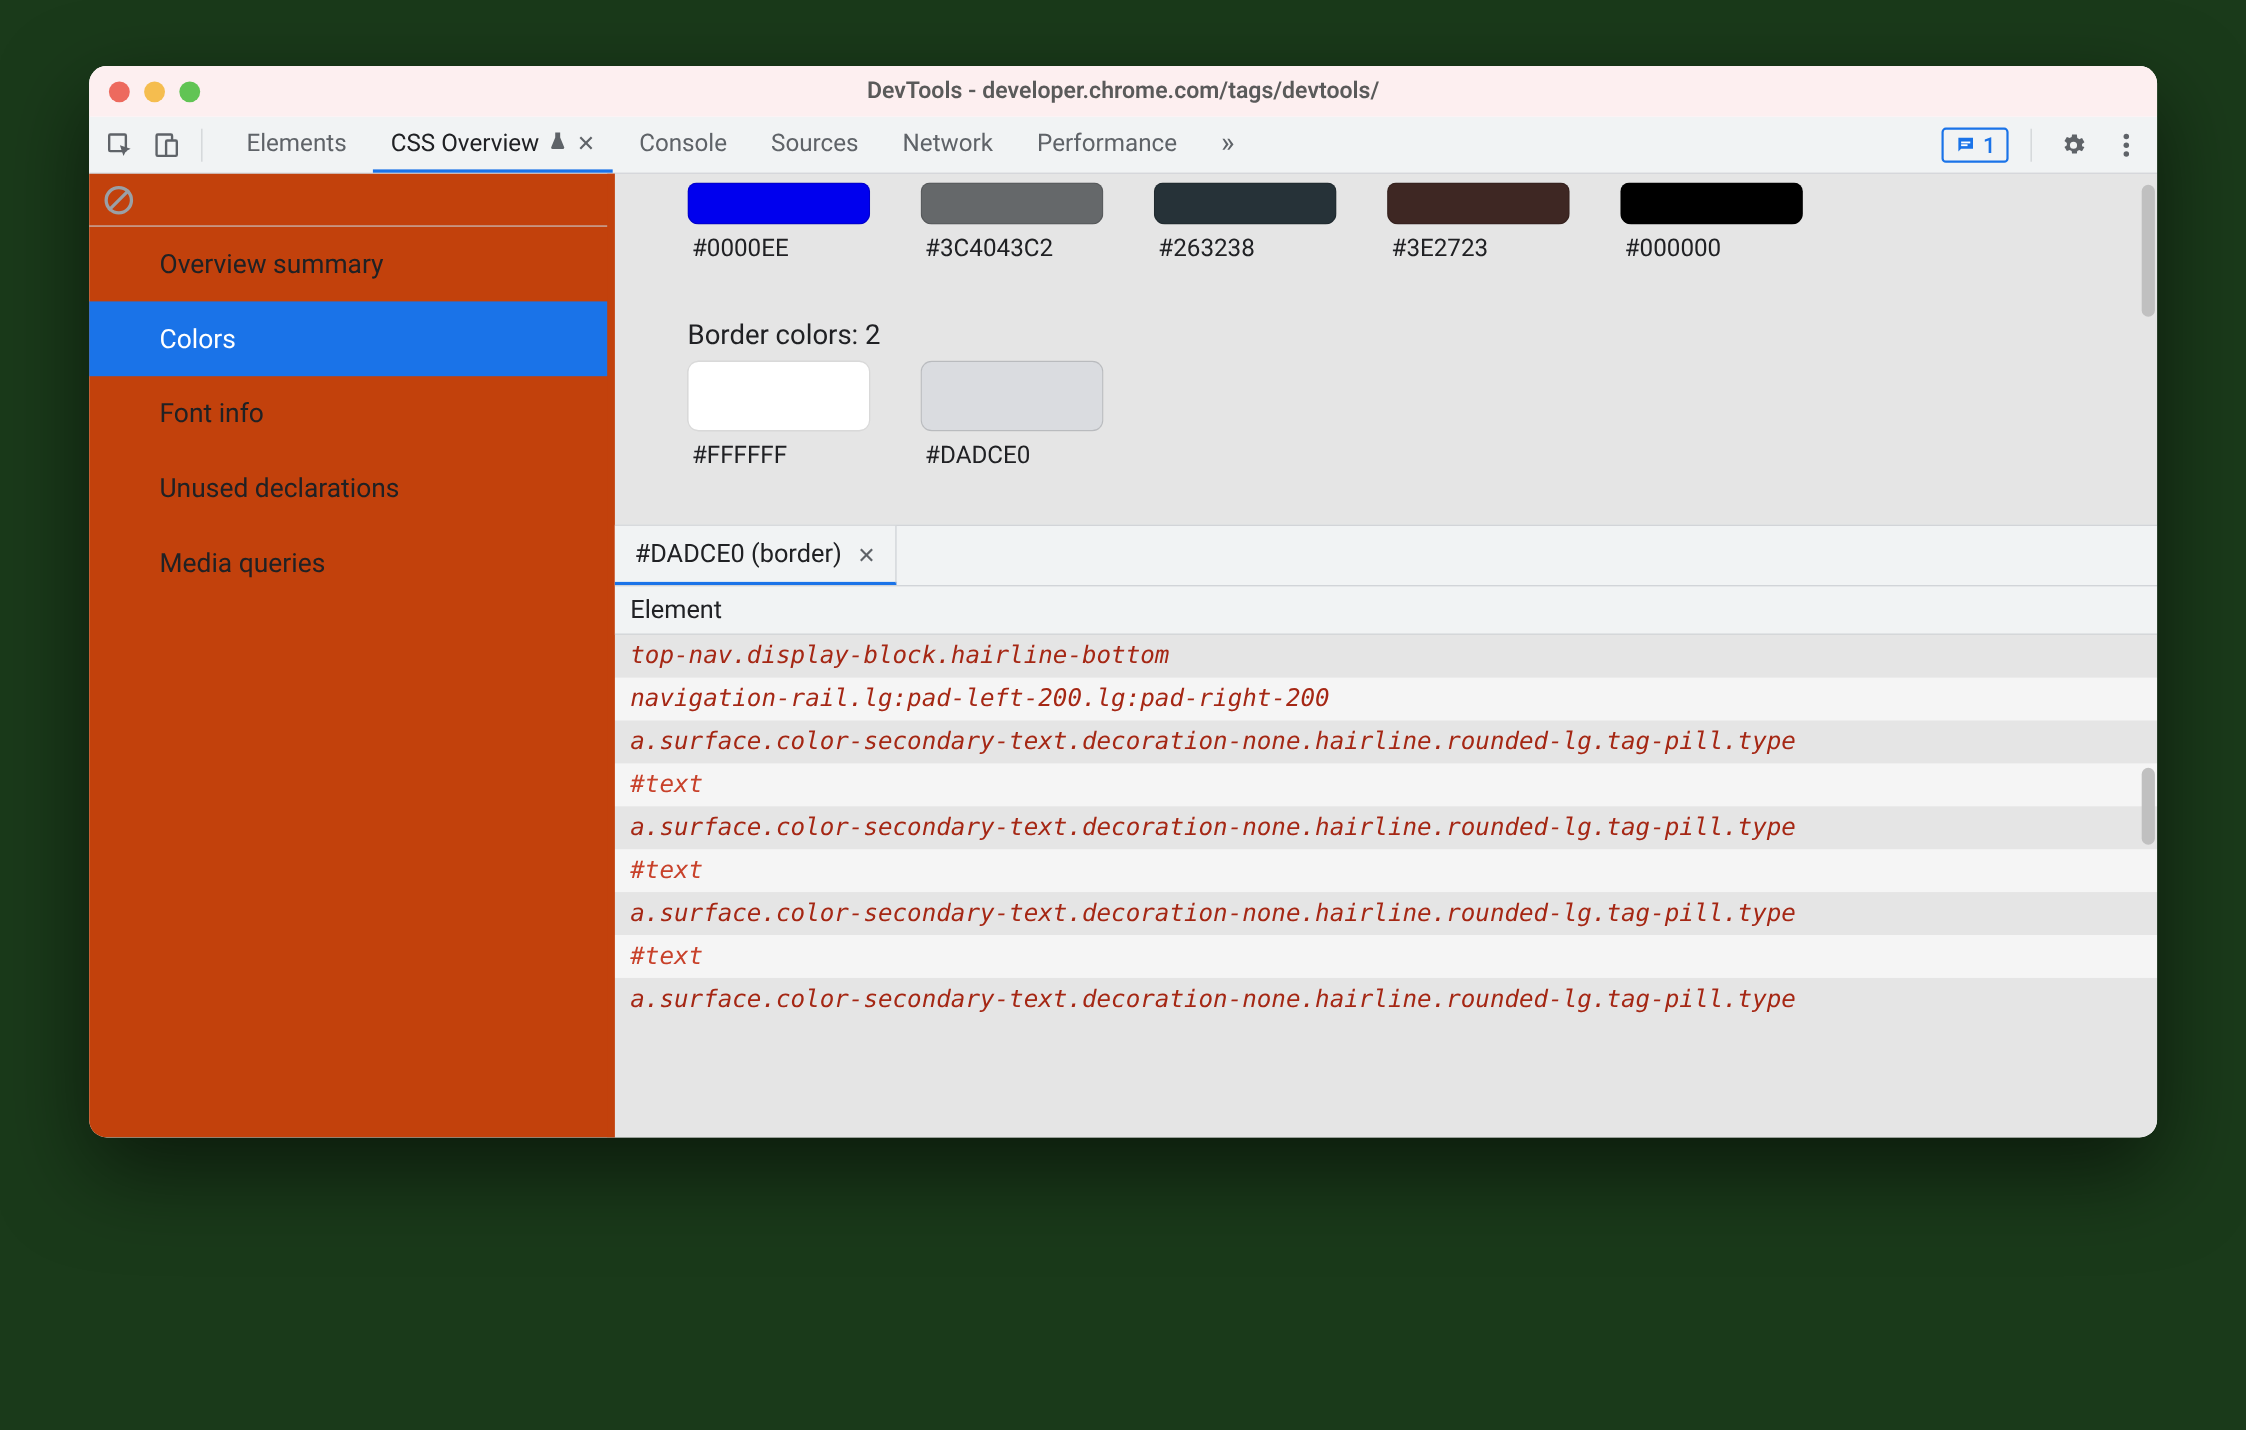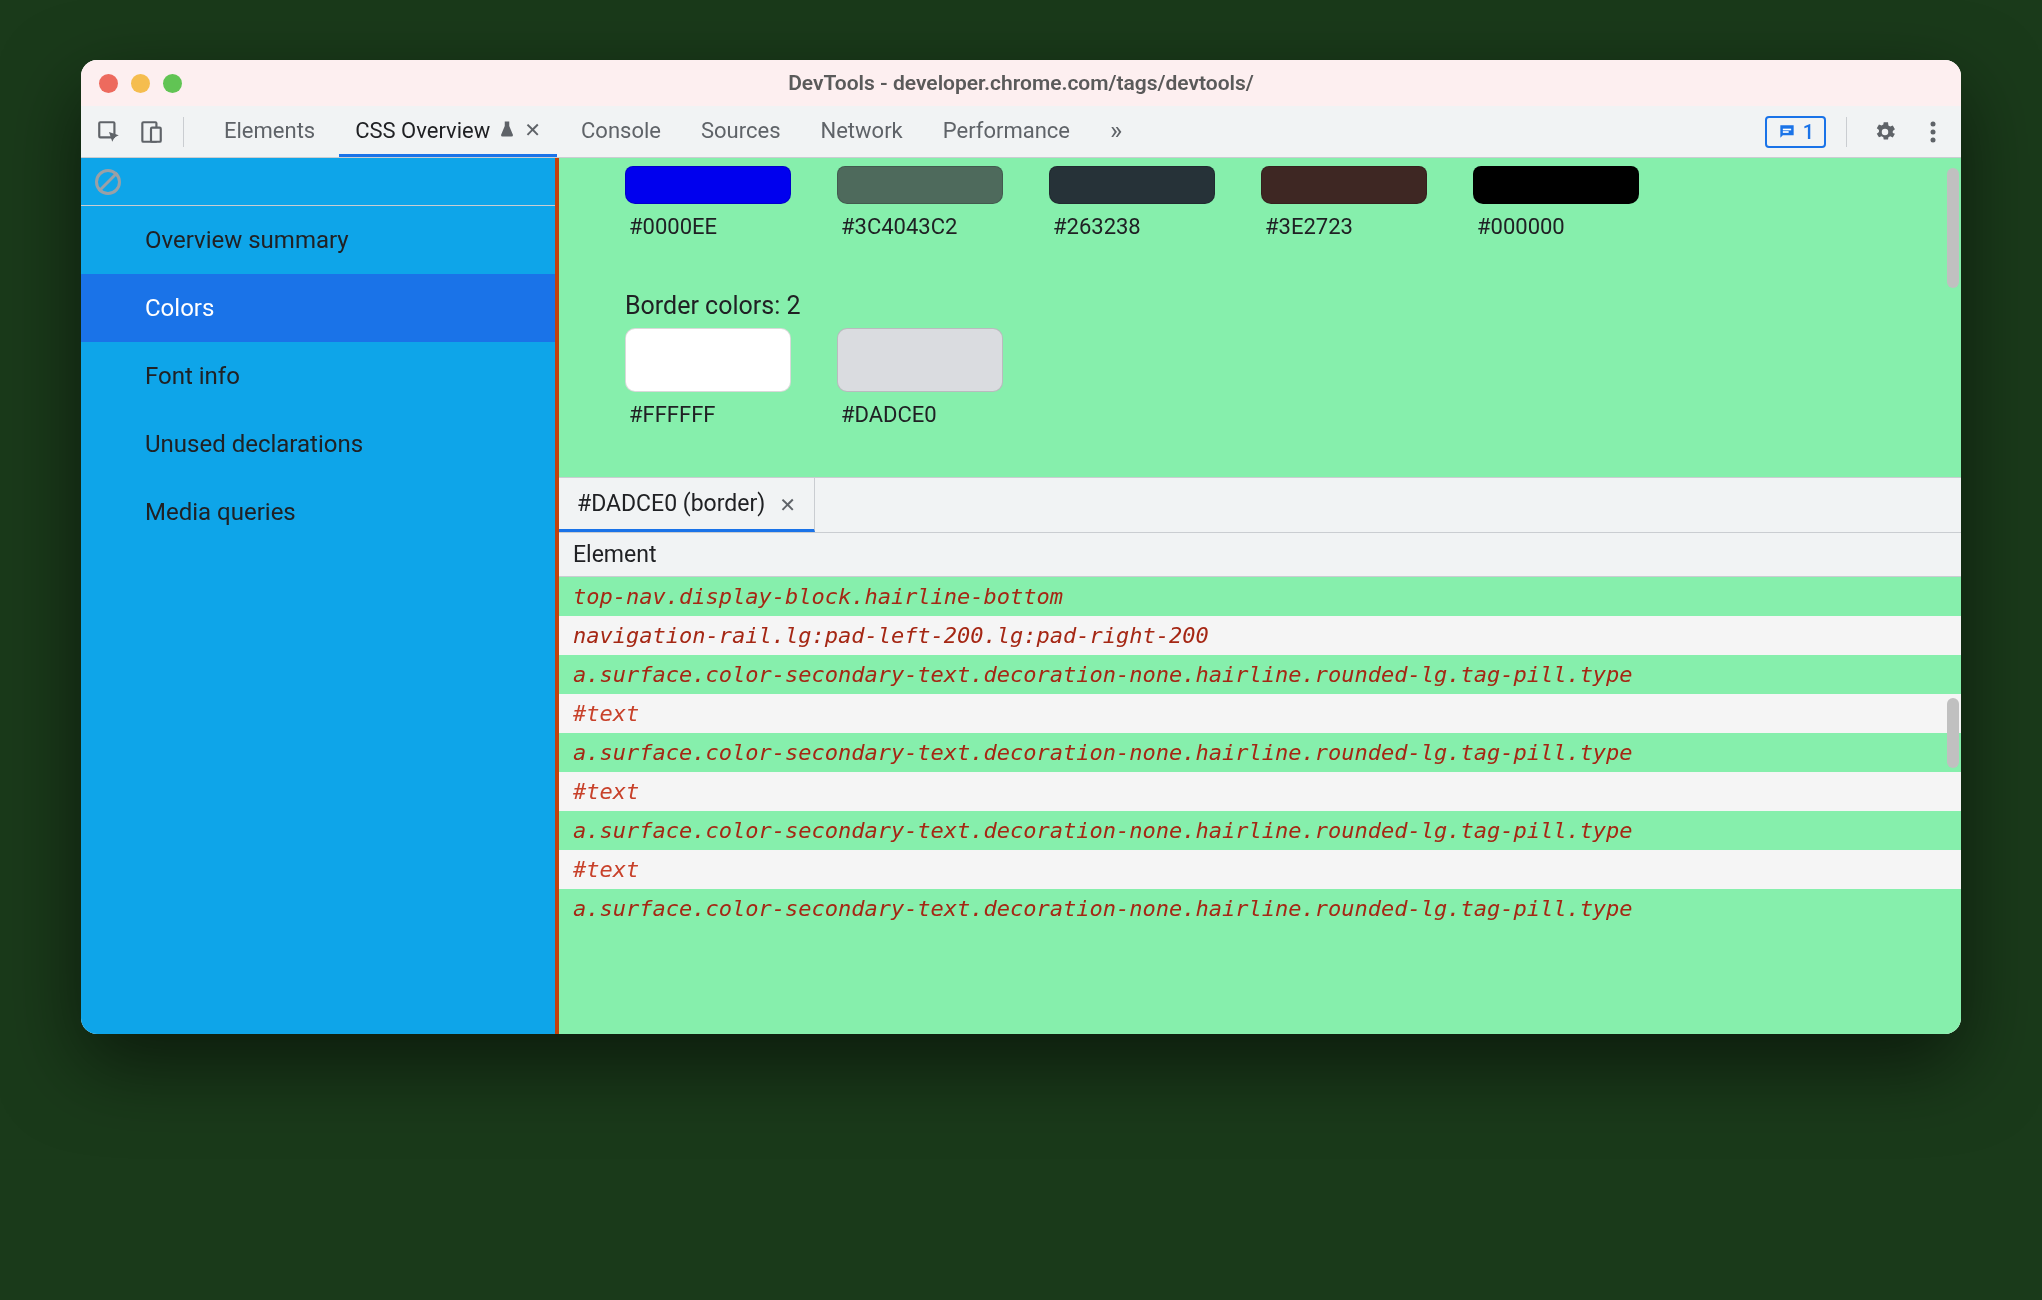--- a/index.html
+++ b/index.html
@@ -66,37 +66,37 @@
   .tab.active { color: #202124; border-bottom-color: #1a73e8; }
   .tab .x { font-size: 20px; color: #5f6368; }
   .toolbar-right { margin-left: auto; display: flex; align-items: center; gap: 12px; }
   .badge {
     display: flex; align-items: center; gap: 6px;
     border: 2px solid #1a73e8; border-radius: 4px;
     padding: 2px 10px; color: #1a73e8; font-size: 20px; font-weight: 500;
   }
   .body { flex: 1; display: flex; min-height: 0; }
   .sidebar {
-    width: 478px; background: #0ea5e9; border-right: 4px solid #c2410c;
+    width: 478px; background: #c2410c; border-right: 7px solid #c2410c;
     display: flex; flex-direction: column; flex-shrink: 0;
   }
   .sb-head { height: 48px; display: flex; align-items: center; padding: 0 14px; border-bottom: 1px solid #cacdd1;}
   .nocircle {
     width: 26px; height: 26px; border: 3px solid #9aa0a6; border-radius: 50%;
     position: relative;
   }
   .nocircle::after {
     content: ""; position: absolute; width: 3px; height: 26px; background: #9aa0a6;
     left: 50%; top: 50%; transform: translate(-50%,-50%) rotate(45deg);
   }
   .sb-item {
     padding: 20px 28px 20px 64px; font-size: 24px; color: #202124; cursor: pointer;
   }
   .sb-item.active { background: #1a73e8; color: #fff; }
-  .main { flex: 1; display: flex; flex-direction: column; min-width: 0; background: #86efac; position: relative;}
+  .main { flex: 1; display: flex; flex-direction: column; min-width: 0; background: #e5e5e5; position: relative;}
   .content { padding: 0 0 20px 66px; overflow: hidden; }
   .swatch-row { display: flex; gap: 46px; padding-top: 8px; }
   .swatch { display: flex; flex-direction: column; gap: 10px; }
   .sw-box { width: 166px; height: 38px; border-radius: 8px 8px 10px 10px; border: 1px solid rgba(0,0,0,0.15);}
   .sw-label { font-size: 22px; color: #202124; padding-left: 4px;}
   .section-title { font-size: 25px; color: #202124; margin-top: 52px; }
   .sw-box.big { height: 64px; border-radius: 10px; }
   .detail-tabbar {
     display: flex; border-top: 1px solid #cacdd1; background: #f1f3f4; margin-top: 30px;
   }

